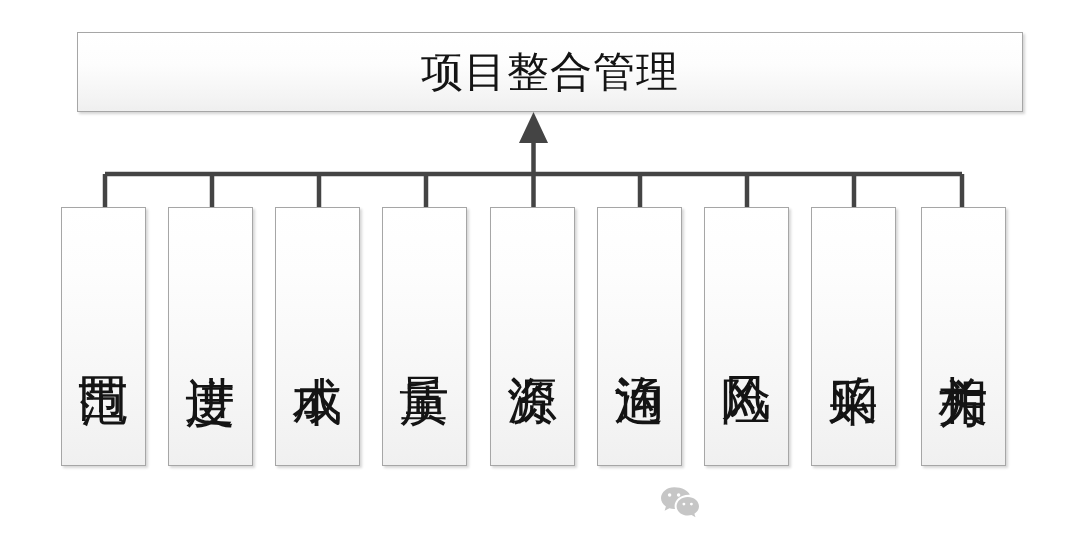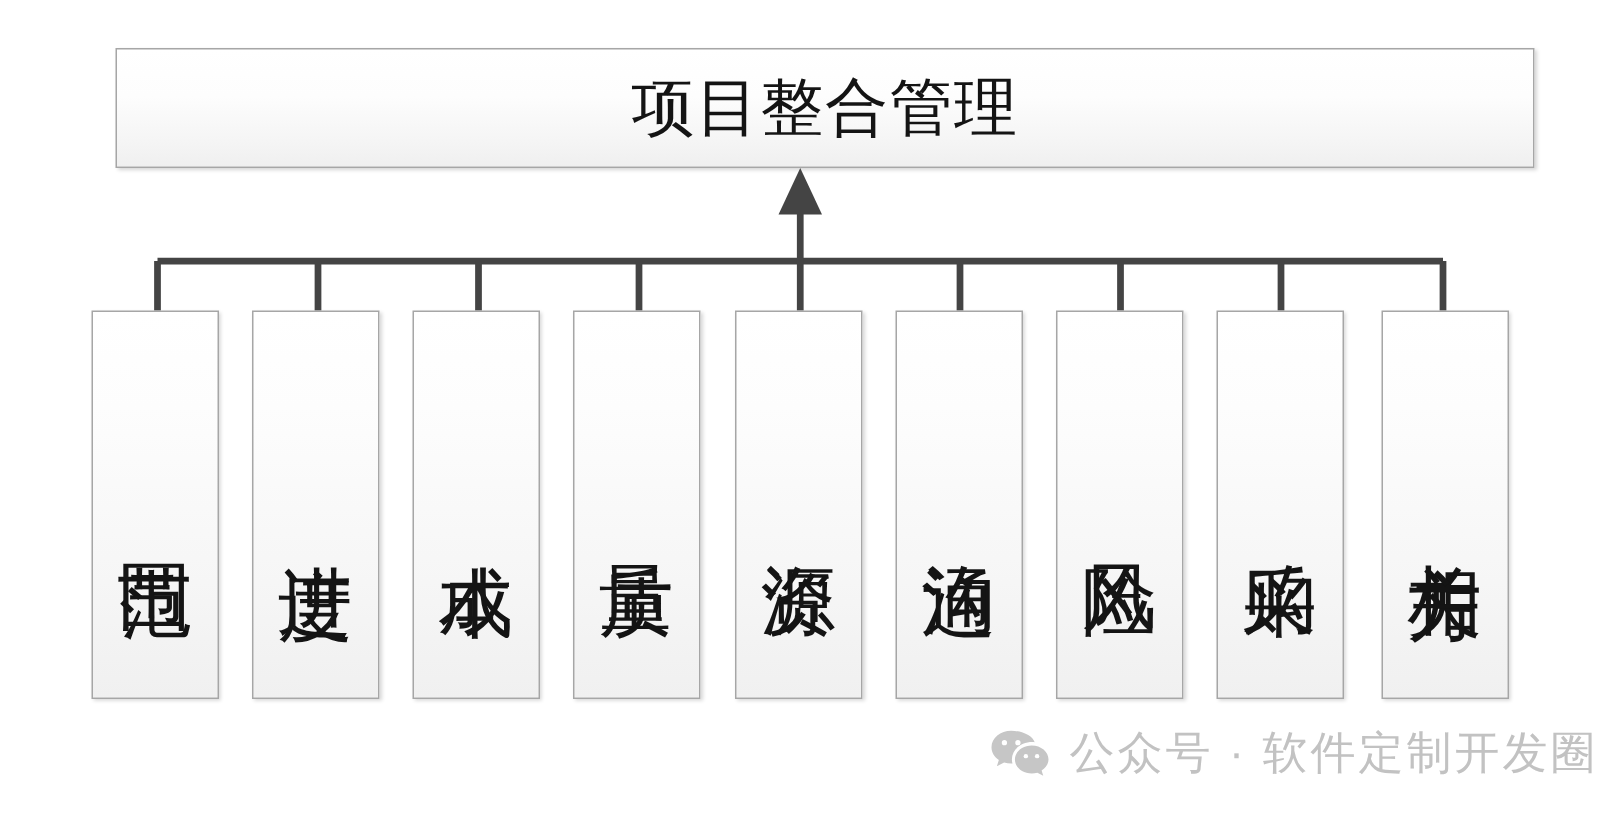--- a/index.html
+++ b/index.html
@@ -182,16 +182,15 @@
     <svg class="wechat-icon" viewBox="0 0 40 34" xmlns="http://www.w3.org/2000/svg">
       <g fill="#c6c6c6">
         <path d="M14.2 1.2C6.9 1.2 1 6.1 1 12.1c0 3.4 1.9 6.5 4.9 8.5l-1.3 4.2 4.8-2.5c1.5.4 3.1.7 4.8.7h.8c-.3-.9-.4-1.9-.4-2.9 0-6.3 6.1-11.4 13.7-11.4.5 0 1 0 1.5.1C28.4 4.7 22 1.2 14.2 1.2z"></path>
         <circle cx="9.6" cy="9.1" r="1.75" fill="#ffffff"></circle>
         <circle cx="18.6" cy="9.1" r="1.75" fill="#ffffff"></circle>
         <path d="M39 20.3c0-5.1-5-9.3-11.2-9.3-6.2 0-11.2 4.2-11.2 9.3 0 5.1 5 9.3 11.2 9.3 1.3 0 2.6-.2 3.8-.5l3.9 2.1-1.1-3.5c2.7-1.7 4.6-4.4 4.6-7.4z"></path>
         <circle cx="23.9" cy="18.1" r="1.45" fill="#ffffff"></circle>
         <circle cx="31.4" cy="18.1" r="1.45" fill="#ffffff"></circle>
       </g>
     </svg>
-    <span class="watermark-text">公众号 · 软件定制开发圈</span>
   </div>
 
 </div>
 
 </body></html>

